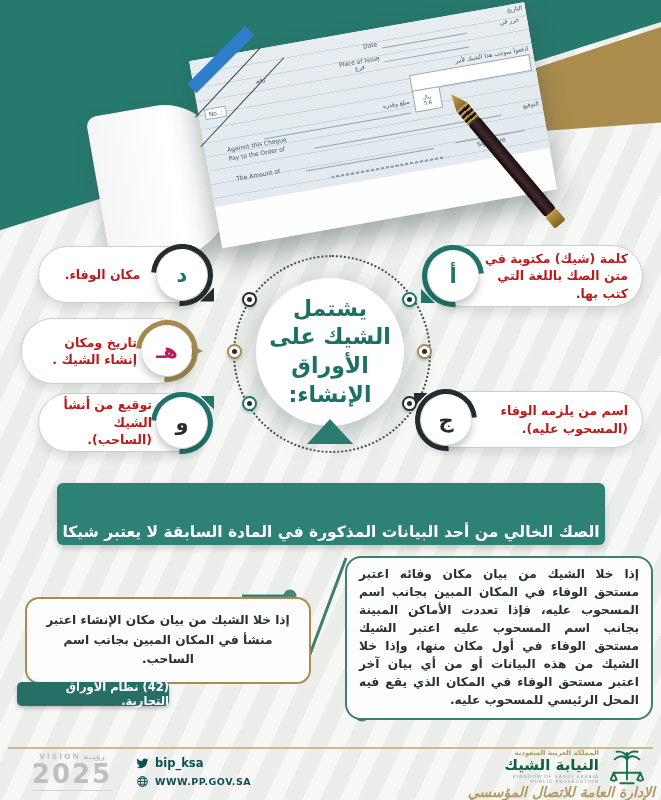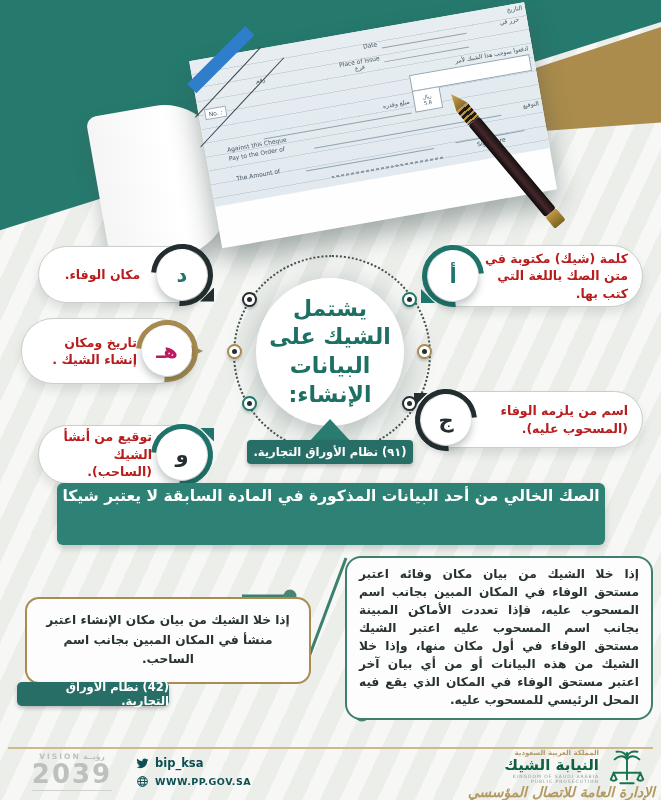--- a/index.html
+++ b/index.html
@@ -67,21 +67,21 @@
   .t-dr{right:-7px;bottom:-2px;clip-path:polygon(100% 100%,0 100%,100% 0);}
   .t-r{right:-11px;top:50%;margin-top:-7px;clip-path:polygon(100% 50%,0 0,0 100%);}
   .t-ur{right:-7px;top:-2px;clip-path:polygon(100% 0,0 0,100% 100%);}
   .lcirc{position:absolute;inset:0;background:#fff;border-radius:50%;box-shadow:0 4px 8px rgba(20,35,35,.3);
          display:flex;align-items:center;justify-content:center;font-size:21px;font-weight:bold;}
   .rd{position:absolute;width:11px;height:11px;background:#fff;border:2.5px solid var(--c);border-radius:50%;box-shadow:0 2px 3px rgba(0,0,0,.2);}
   .rd::after{content:"";position:absolute;inset:3px;background:#24302f;border-radius:50%;}
 
   
   .banner{position:absolute;left:57px;top:483px;width:548px;height:62px;background:#2d8175;border-radius:6px;
-          box-shadow:0 3px 7px rgba(0,0,0,.18);display:flex;flex-direction:column;align-items:center;justify-content:space-between;}
+          box-shadow:0 3px 7px rgba(0,0,0,.18);display:flex;flex-direction:column;align-items:center;justify-content:flex-end;}
   .banner span{color:#fff;font-weight:bold;font-size:15.5px;direction:rtl;line-height:1.7;text-align:center;}
 
   
   .case1{position:absolute;left:345px;top:556px;width:308px;box-sizing:border-box;border:2.5px solid #3f7f6f;border-radius:16px;
          background:#fcfdfc;padding:8px 12px;}
   .case1 p{margin:0;font-size:12.2px;font-weight:bold;color:#273231;direction:rtl;text-align:justify;line-height:1.47;}
   .case2{position:absolute;left:25px;top:597px;width:286px;box-sizing:border-box;border:2.5px solid #a98c50;border-radius:14px;
          background:#fcfdfc;padding:12px 10px;}
   .case2 p{margin:0;font-size:12.2px;font-weight:bold;color:#273231;direction:rtl;text-align:center;line-height:1.6;}
   .connector{position:absolute;left:240px;top:540px;width:140px;height:200px;pointer-events:none;}
@@ -157,25 +157,24 @@
       <div class="collar"></div>
       <div class="body"></div>
       <div class="cap"></div>
     </div>
   </div>
 
   <div class="dotring"></div>
   <div class="cwhite">
     <span>يشتمل</span>
     <span>الشيك على</span>
-    <span>البيانات</span>
+    <span>الأوراق</span>
     <span>الإنشاء:</span>
   </div>
   <div class="tri91"></div>
-  <div class="lawbadge badge91">(٩١) نظام الأوراق التجارية.</div>
 
   <div class="item right acc-teal" style="left:430px;top:245px;width:213px;height:62px;">
     <div class="pill">
         <span class="itxt">كلمة (شيك) مكتوبة في متن الصك باللغة التي كتب بها.</span>
       </div>
     <div class="lwrap">
       <span class="arc"></span>
       <span class="tail t-dl"></span>
       <span class="lcirc lc-teal">أ</span>
     </div>
@@ -208,21 +207,21 @@
     <div class="pill">
         <span class="itxt">تاريخ ومكان إنشاء الشيك .</span>
       </div>
     <div class="lwrap">
       <span class="arc"></span>
       <span class="tail t-r"></span>
       <span class="lcirc lc-gold">هـ</span>
     </div>
   </div>
 
-  <div class="item left acc-teal" style="left:38px;top:393px;width:167px;height:59px;margin-top:32px;">
+  <div class="item left acc-teal" style="left:38px;top:393px;width:167px;height:59px;">
     <div class="pill">
         <span class="itxt">توقيع من أنشأ الشيك (الساحب).</span>
       </div>
     <div class="lwrap">
       <span class="arc"></span>
       <span class="tail t-ur"></span>
       <span class="lcirc lc-dark">و</span>
     </div>
   </div>
 
@@ -250,21 +249,21 @@
   </div>
   <div class="case2">
     <p>إذا خلا الشيك من بيان مكان الإنشاء اعتبر منشأ في المكان المبين بجانب اسم الساحب.</p>
   </div>
   <div class="lawbadge badge92">(42) نظام الأوراق التجارية.</div>
 
   <div class="footline"></div>
 
   <div class="vision">
     <div class="v1">رؤيــة VISION</div>
-    <div class="v2">2039</div>
+    <div class="v2">2025</div>
     <div class="v3"></div>
   </div>
 
   <div class="social">
     <div class="srow">
       <svg width="13" height="13" viewBox="0 0 24 24">
         <path fill="#0e4f52" d="M23 4.9c-.8.36-1.7.6-2.6.72a4.5 4.5 0 0 0 2-2.5c-.9.53-1.9.9-2.9 1.1A4.5 4.5 0 0 0 11.7 8a12.8 12.8 0 0 1-9.3-4.7 4.5 4.5 0 0 0 1.4 6 4.4 4.4 0 0 1-2-.56v.06a4.5 4.5 0 0 0 3.6 4.4c-.66.18-1.35.2-2 .08a4.5 4.5 0 0 0 4.2 3.1A9 9 0 0 1 1 18.6a12.7 12.7 0 0 0 6.9 2c8.3 0 12.8-6.9 12.8-12.8v-.58c.88-.64 1.6-1.4 2.2-2.3z"></path>
       </svg>
       <span class="h">bip_ksa</span>
     </div>

